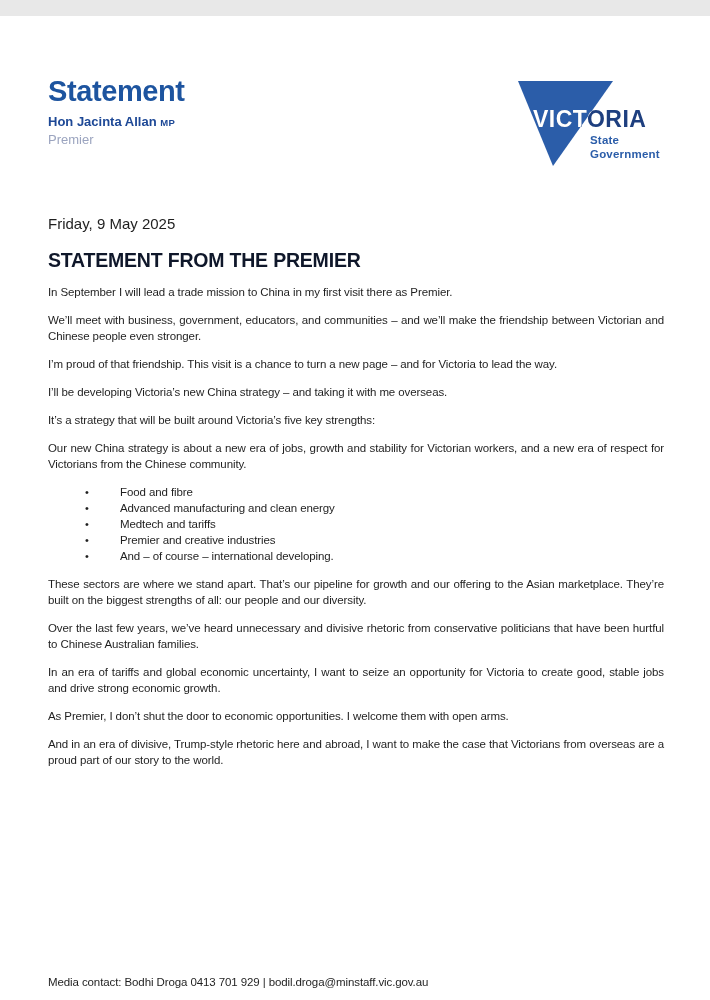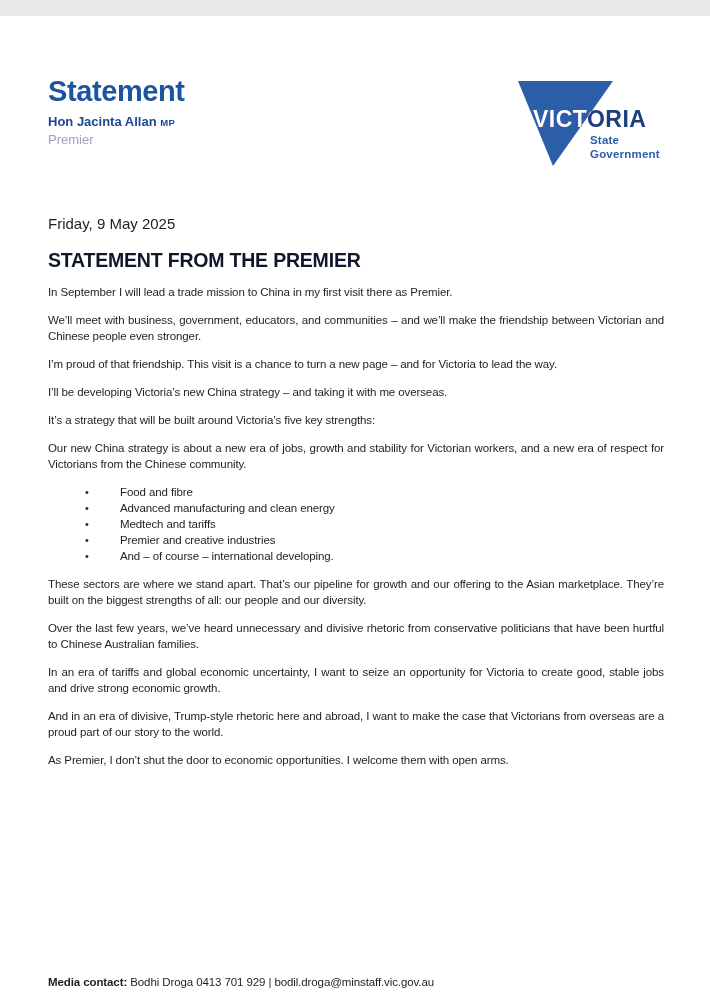--- a/index.html
+++ b/index.html
@@ -97,21 +97,21 @@
   .media-contact {
     position: absolute;
     left: 48px;
     right: 46px;
     bottom: 26px;
     font-size: 11.5px;
     line-height: 16px;
     letter-spacing: -0.1px;
     color: #1f1f1f;
   }
-  .media-contact .label { font-weight: 700; }
+  .media-contact .label { font-weight: 400; }
 </style>
 </head>
 <body>
 
 <div class="page">
 
   <header class="letterhead">
     <div>
       <div class="masthead">Statement</div>
       <div class="author">
@@ -167,22 +167,22 @@
       </li>
       <li>
         <span class="dot">•</span>
         <span>And – of course – international developing.</span>
       </li>
     </ul>
 
     <p>These sectors are where we stand apart. That’s our pipeline for growth and our offering to the Asian marketplace. They’re built on the biggest strengths of all: our people and our diversity.</p>
     <p>Over the last few years, we’ve heard unnecessary and divisive rhetoric from conservative politicians that have been hurtful to Chinese Australian families.</p>
     <p>In an era of tariffs and global economic uncertainty, I want to seize an opportunity for Victoria to create good, stable jobs and drive strong economic growth.</p>
+    <p>As Premier, I don’t shut the door to economic opportunities. I welcome them with open arms.</p>
     <p>And in an era of divisive, Trump-style rhetoric here and abroad, I want to make the case that Victorians from overseas are a proud part of our story to the world.</p>
-    <p>As Premier, I don’t shut the door to economic opportunities. I welcome them with open arms.</p>
   </main>
 
   <footer class="media-contact">
     <span class="label">Media contact:</span>
     <span>Bodhi Droga 0413 701 929 | bodil.droga@minstaff.vic.gov.au</span>
   </footer>
 
 </div>
 
 </body></html>

